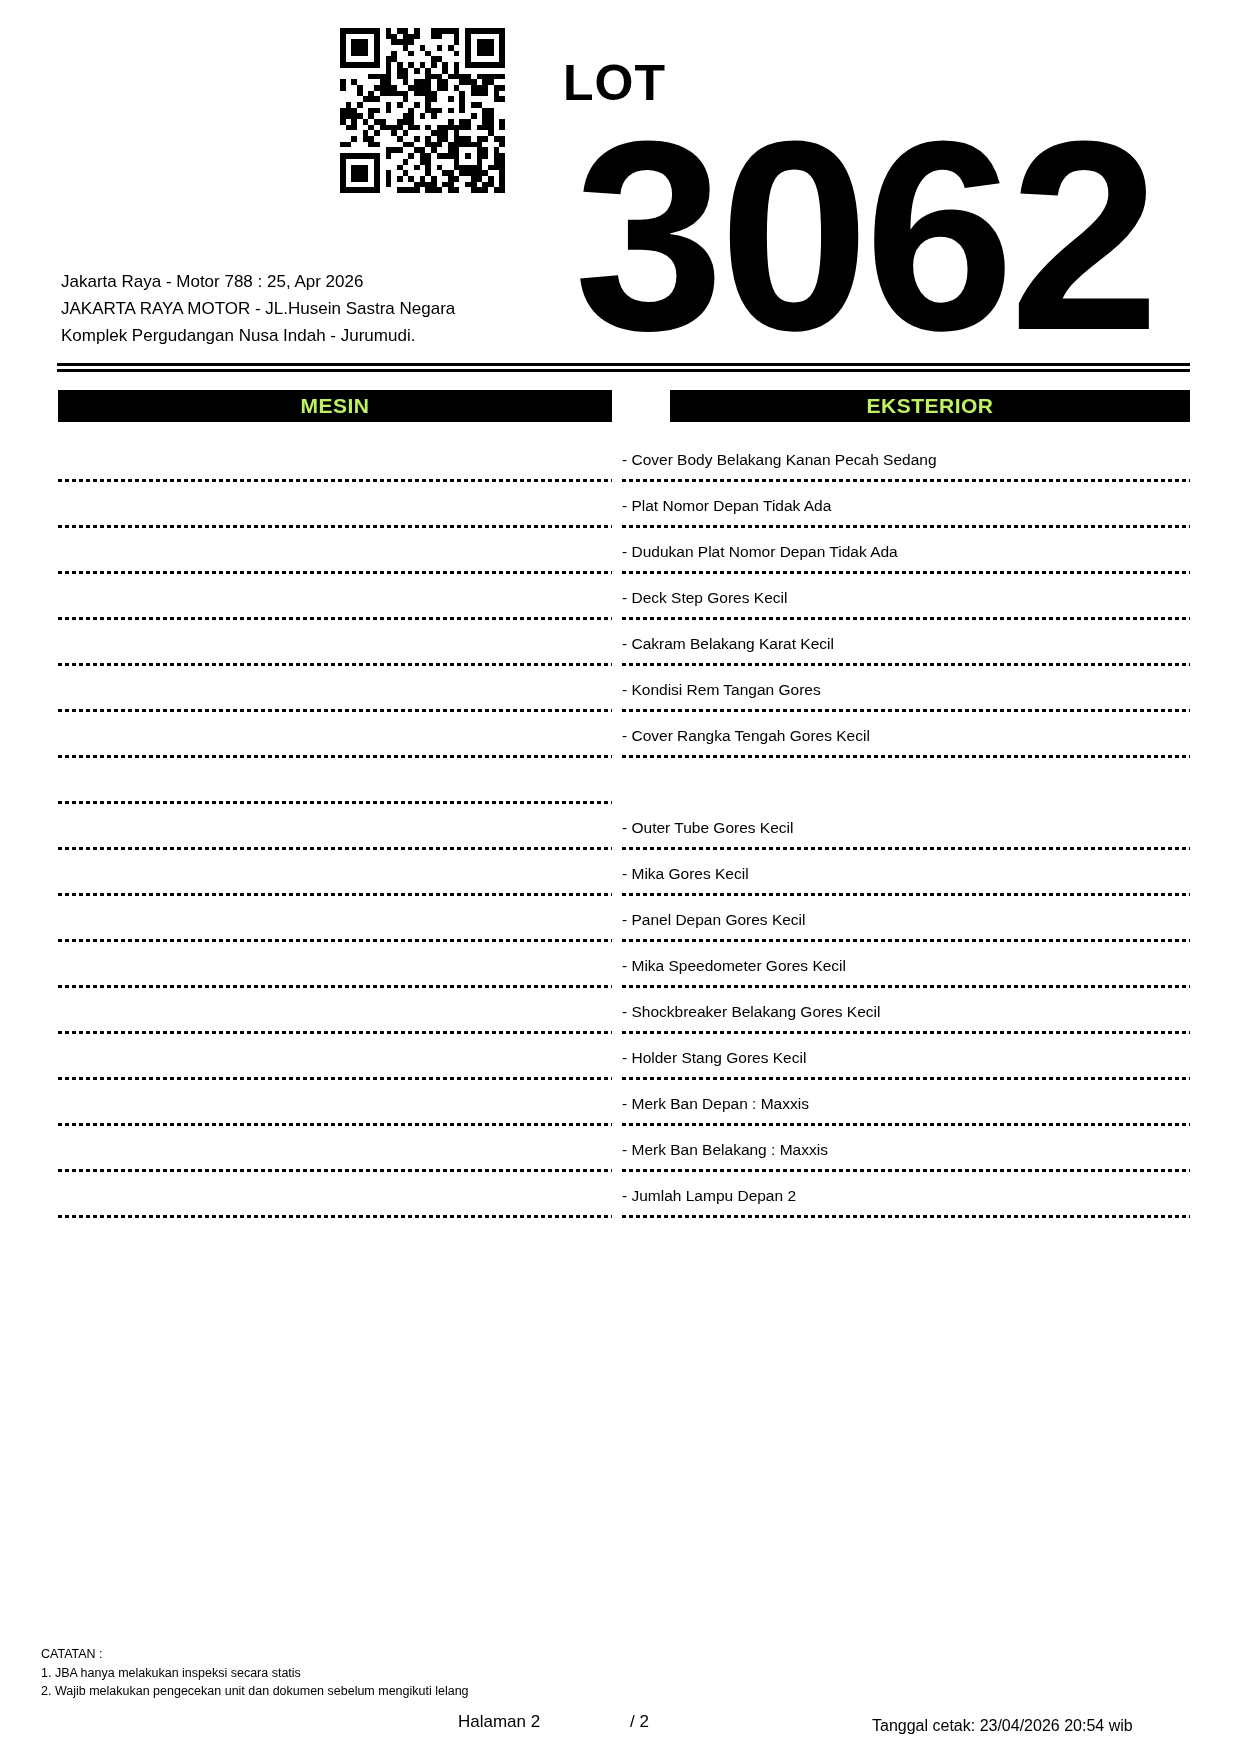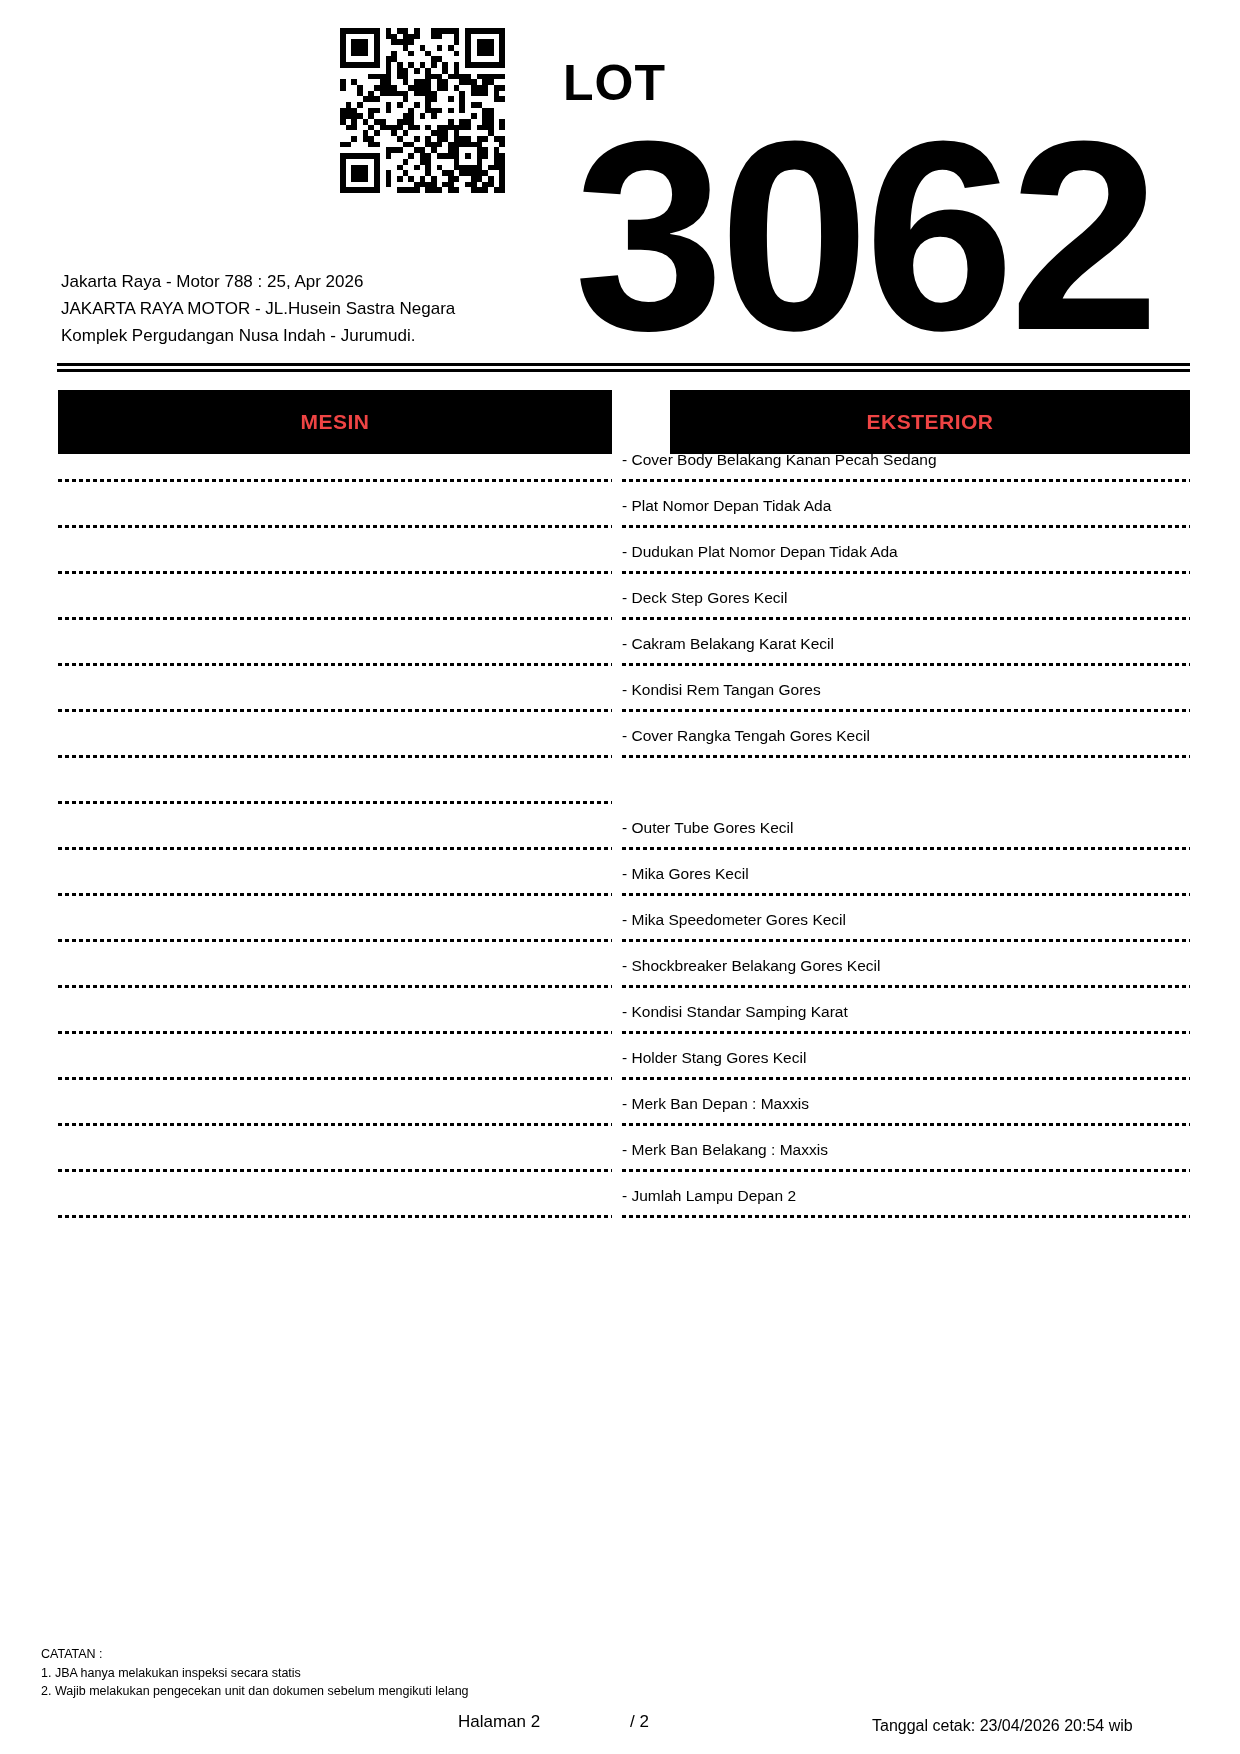--- a/index.html
+++ b/index.html
@@ -11,21 +11,21 @@
   .qr{position:absolute;left:340px;top:28px;width:165px;height:165px;}
   
   .info{position:absolute;left:61px;top:268px;font-size:17px;line-height:27px;white-space:nowrap;}
   
   .lot-label{position:absolute;left:563px;top:58px;font-size:50px;line-height:1;font-weight:bold;letter-spacing:1px;}
   .lot-number{position:absolute;left:574px;top:101px;font-size:270px;line-height:1;font-weight:bold;letter-spacing:-5px;white-space:nowrap;}
   
   .double-rule{position:absolute;left:57px;top:363px;width:1133px;height:3px;border-top:3px solid #000;border-bottom:3px solid #000;box-sizing:content-box;}
   
   .grid-headers{position:absolute;left:58px;top:390px;width:1132px;display:flex;gap:10px;}
-  .col-header{height:64px;background:#000;color:#ef4444;font-weight:bold;font-size:21px;letter-spacing:.5px;
+  .col-header{height:32px;background:#000;color:#bef264;font-weight:bold;font-size:21px;letter-spacing:.5px;
     display:flex;align-items:center;justify-content:center;}
   .col-header.left{width:554px;}
   .col-header.right{flex:1;margin-left:48px;}
   
   .rows{position:absolute;left:58px;top:436px;width:1132px;padding-top:0;}
   .row{display:flex;gap:10px;height:46px;}
   .cell{position:relative;display:flex;align-items:center;}
   .cell::after{content:"";position:absolute;left:0;right:0;bottom:0;height:3px;
     background:repeating-linear-gradient(90deg,#000 0 4px,transparent 4px 7px);}
   .cell-left{width:554px;}
@@ -139,37 +139,37 @@
         </div>
         <div class="cell cell-right">
           <span class="item-text">- Mika Gores Kecil</span>
         </div>
       </div>
       <div class="row">
         <div class="cell cell-left">
           <span class="item-text"></span>
         </div>
         <div class="cell cell-right">
+          <span class="item-text">- Panel Depan Gores Kecil</span>
+        </div>
+      </div>
+      <div class="row">
+        <div class="cell cell-left">
+          <span class="item-text"></span>
+        </div>
+        <div class="cell cell-right">
           <span class="item-text">- Mika Speedometer Gores Kecil</span>
         </div>
       </div>
       <div class="row">
         <div class="cell cell-left">
           <span class="item-text"></span>
         </div>
         <div class="cell cell-right">
           <span class="item-text">- Shockbreaker Belakang Gores Kecil</span>
-        </div>
-      </div>
-      <div class="row">
-        <div class="cell cell-left">
-          <span class="item-text"></span>
-        </div>
-        <div class="cell cell-right">
-          <span class="item-text">- Kondisi Standar Samping Karat</span>
         </div>
       </div>
       <div class="row">
         <div class="cell cell-left">
           <span class="item-text"></span>
         </div>
         <div class="cell cell-right">
           <span class="item-text">- Holder Stang Gores Kecil</span>
         </div>
       </div>

